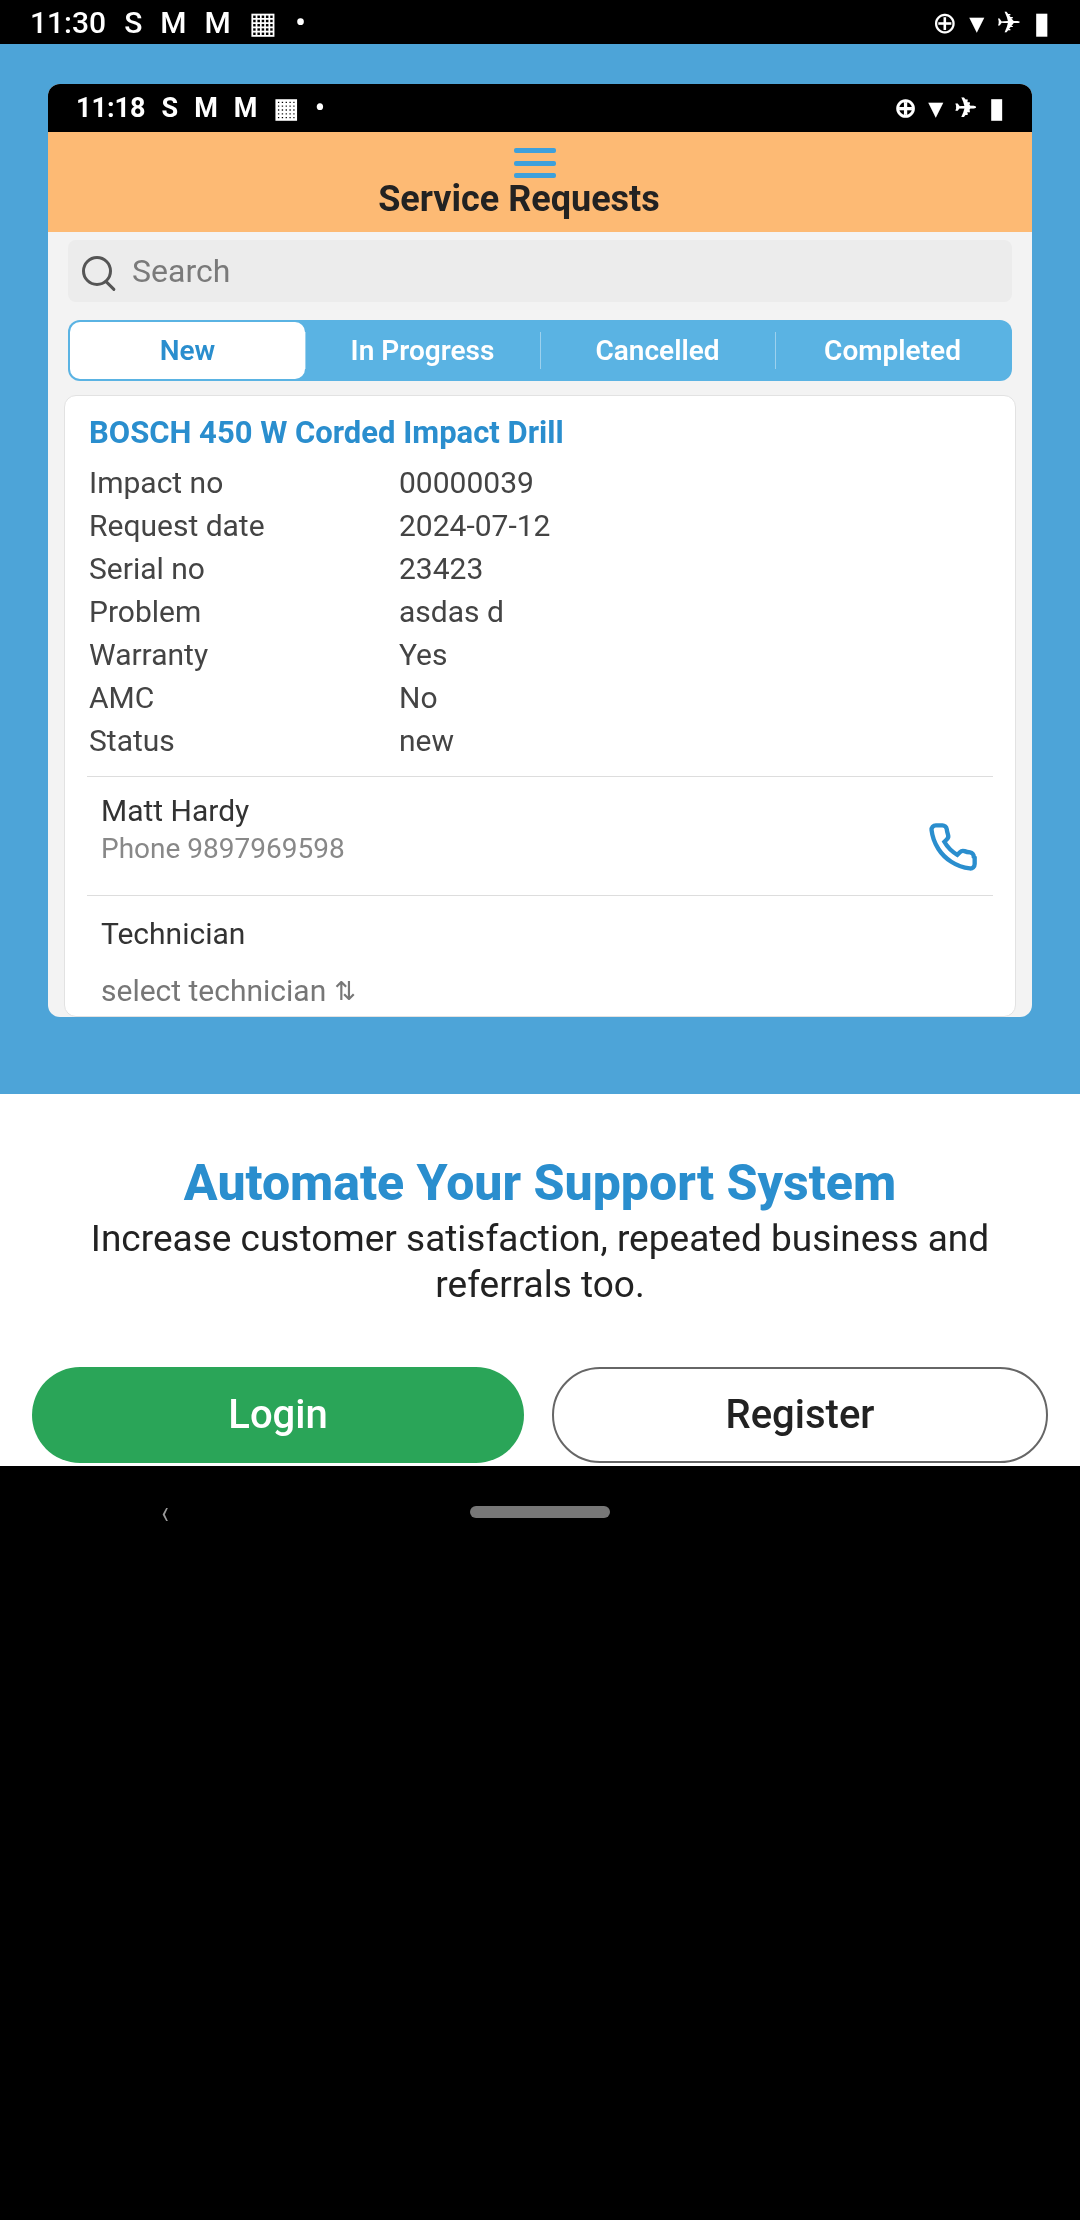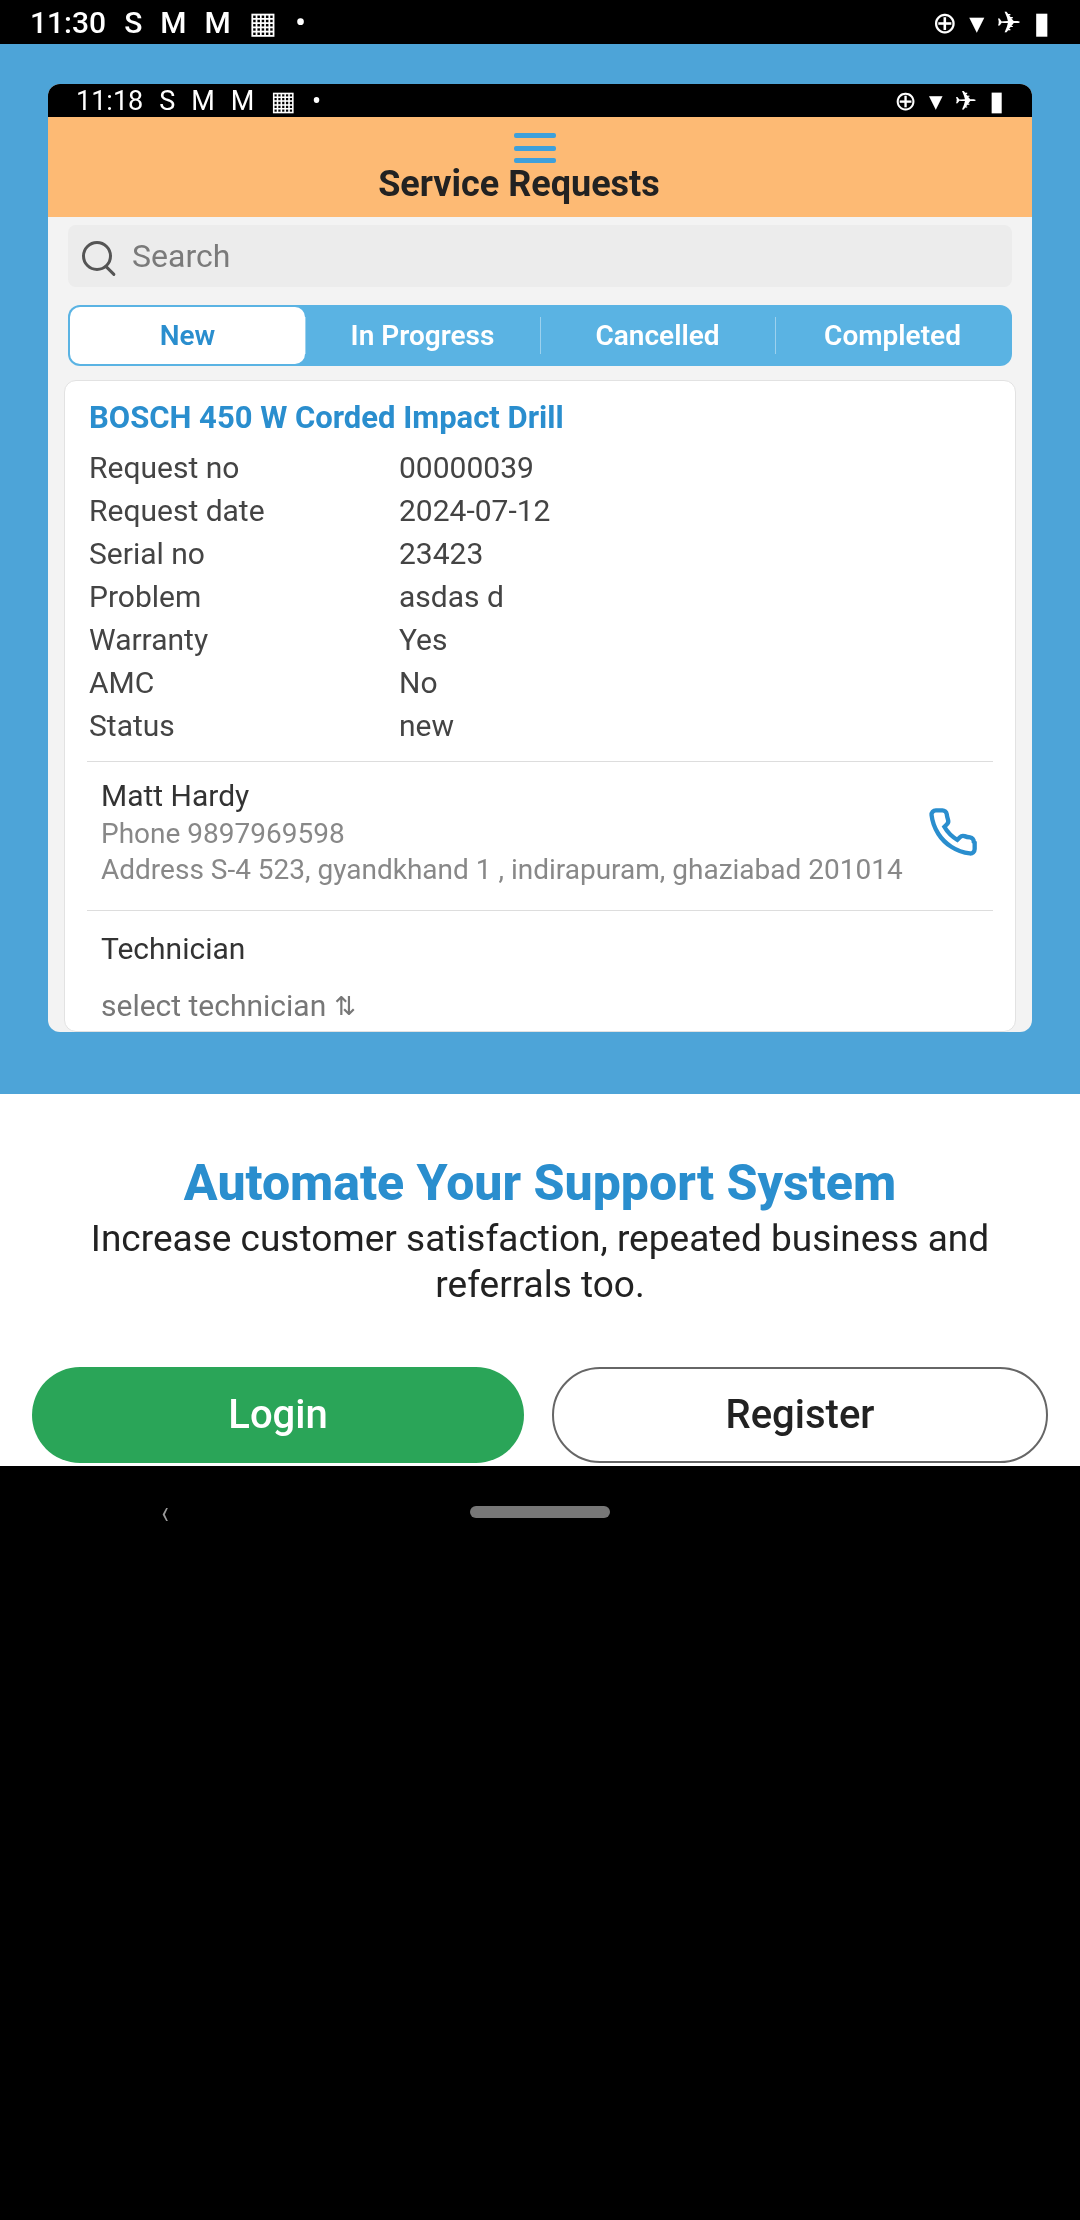--- a/index.html
+++ b/index.html
@@ -34,29 +34,29 @@
       overflow: hidden;
     }
 
     
     .inner-frame {
       background: #f3f3f3;
       border-radius: 12px;
       overflow: hidden;
     }
     .inner-status-bar {
-      height: 33px;
+      height: 48px;
       background: #000;
       color: #fff;
       display: flex;
       justify-content: space-between;
       align-items: center;
       padding: 0 28px;
       font-size: 27px;
-      font-weight: 400;
+      font-weight: 700;
     }
     .inner-status-left { display: flex; gap: 16px; align-items: center; }
     .inner-status-right { display: flex; gap: 12px; align-items: center; }
 
     .page-header {
       background: #fdba74;
       display: flex;
       align-items: center;
       padding: 16px 22px 12px 22px;
       flex-direction: column;
@@ -274,21 +274,21 @@
       <div class="tab">Cancelled</div>
       <div class="tab">Completed</div>
     </div>
 
     <div class="card-wrap">
       <div class="card">
 
         <div class="card-title">BOSCH 450 W Corded Impact Drill</div>
 
         <div class="kv-row">
-          <div class="kv-label">Request no</div>
+          <div class="kv-label">Impact no</div>
           <div class="kv-value">00000039</div>
         </div>
         <div class="kv-row">
           <div class="kv-label">Request date</div>
           <div class="kv-value">2024-07-12</div>
         </div>
         <div class="kv-row">
           <div class="kv-label">Serial no</div>
           <div class="kv-value">23423</div>
         </div>
@@ -308,21 +308,20 @@
           <div class="kv-label">Status</div>
           <div class="kv-value">new</div>
         </div>
 
         <div class="divider"></div>
 
         <div class="customer-block">
           <div class="customer-info">
             <div class="customer-name">Matt Hardy</div>
             <div class="customer-phone">Phone 9897969598</div>
-            <div class="customer-address">Address S-4 523, gyandkhand 1 , indirapuram, ghaziabad 201014</div>
           </div>
           <div class="call-btn">
             <svg viewBox="0 0 24 24" fill="none" stroke="#2a8ece" stroke-width="2">
               <path d="M22 16.9v3a2 2 0 0 1-2.2 2 19.8 19.8 0 0 1-8.6-3.1 19.5 19.5 0 0 1-6-6A19.8 19.8 0 0 1 2.1 4.2 2 2 0 0 1 4.1 2h3a2 2 0 0 1 2 1.7c.1.9.3 1.8.6 2.6a2 2 0 0 1-.5 2.1L8 9.6a16 16 0 0 0 6 6l1.2-1.2a2 2 0 0 1 2.1-.5c.8.3 1.7.5 2.6.6a2 2 0 0 1 1.7 2z"></path>
             </svg>
           </div>
         </div>
 
         <div class="divider"></div>
 

